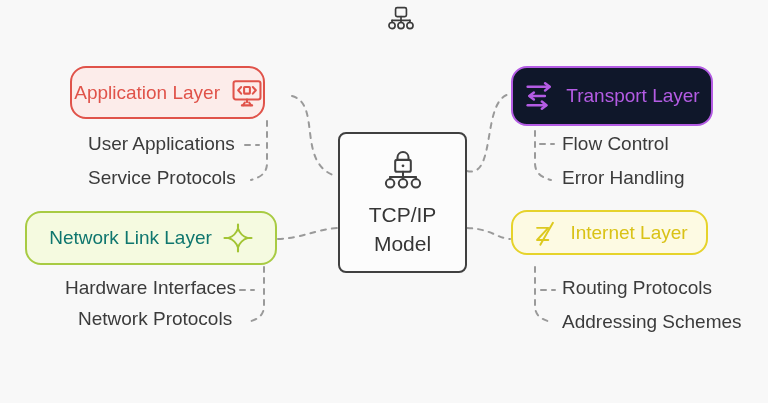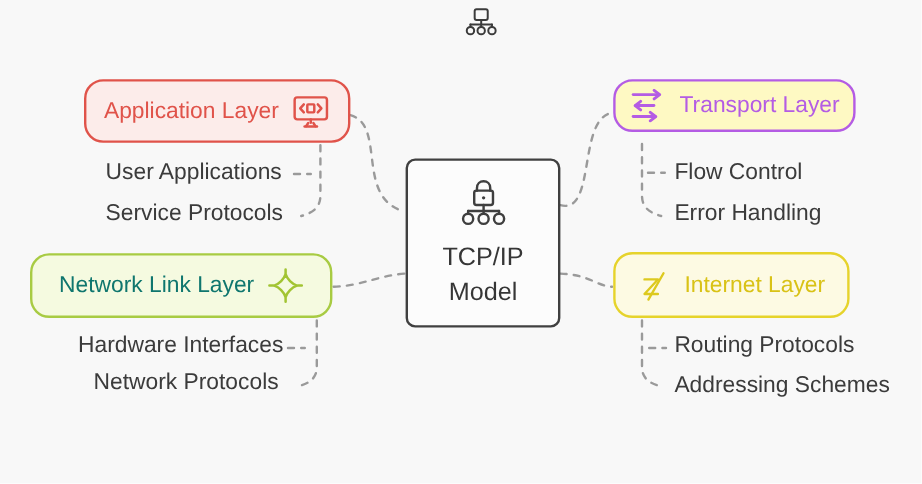--- a/index.html
+++ b/index.html
@@ -11,24 +11,24 @@
   .connectors{position:absolute;left:0;top:0;pointer-events:none;}
   .connectors path{fill:none;stroke:#9a9a9a;stroke-width:2;stroke-dasharray:5 6;stroke-linecap:round;}
 
   .node{
     position:absolute; box-sizing:border-box;
     display:flex; align-items:center; justify-content:center; gap:11px;
     border:2px solid; border-radius:16px;
     font-size:19px; white-space:nowrap;
   }
   .node svg{display:block;flex:0 0 auto;}
-  .node-app      {left:70px;  top:66px;  width:222px; height:53px; color:#e0534a; border-color:#e0534a; background:#fcecea;}
-  .node-transport{left:511px; top:66px;  width:202px; height:44px; color:#b45ce4; border-color:#b45ce4; background:#fef9c3;}
+  .node-app      {left:70px;  top:66px;  width:195px; height:53px; color:#e0534a; border-color:#e0534a; background:#fcecea;justify-content:flex-end;}
+  .node-transport{left:511px; top:66px;  width:202px; height:60px; color:#b45ce4; border-color:#b45ce4; background:#0f172a;}
   .node-network  {left:25px;  top:211px; width:252px; height:54px; color:#0f766e; border-color:#a8cb43; background:#f5fae0;}
-  .node-internet {left:511px; top:210px; width:197px; height:55px; color:#d9c216; border-color:#e6d32b; background:#fdfae3;}
+  .node-internet {left:511px; top:210px; width:197px; height:45px; color:#d9c216; border-color:#e6d32b; background:#fdfae3;}
 
   .center-node{
     position:absolute; left:338px; top:132px; width:129px; height:141px;
     box-sizing:border-box; border:2px solid #404040; border-radius:8px;
     background:#fcfcfc;
     display:flex; flex-direction:column; align-items:center; justify-content:center; gap:4px;
   }
   .center-text{font-size:21px; line-height:29px; color:#363636; text-align:center;}
 
   .top-icon{position:absolute; left:385px; top:3px;}

